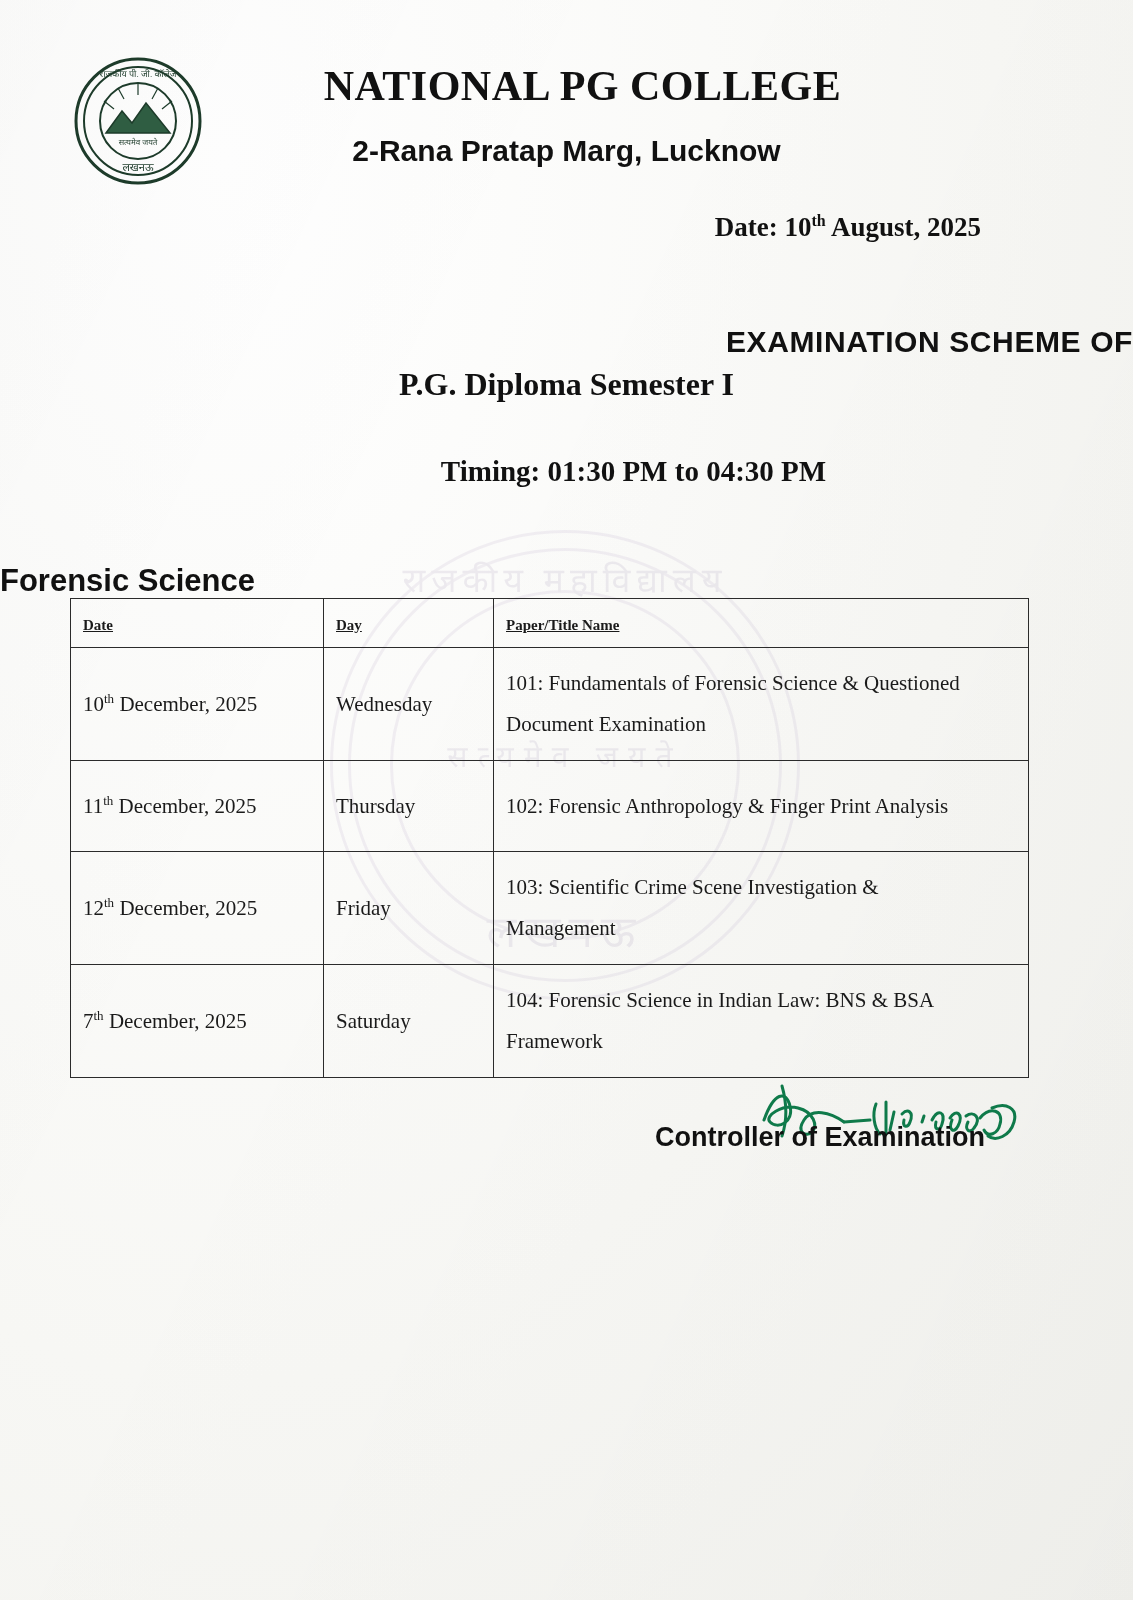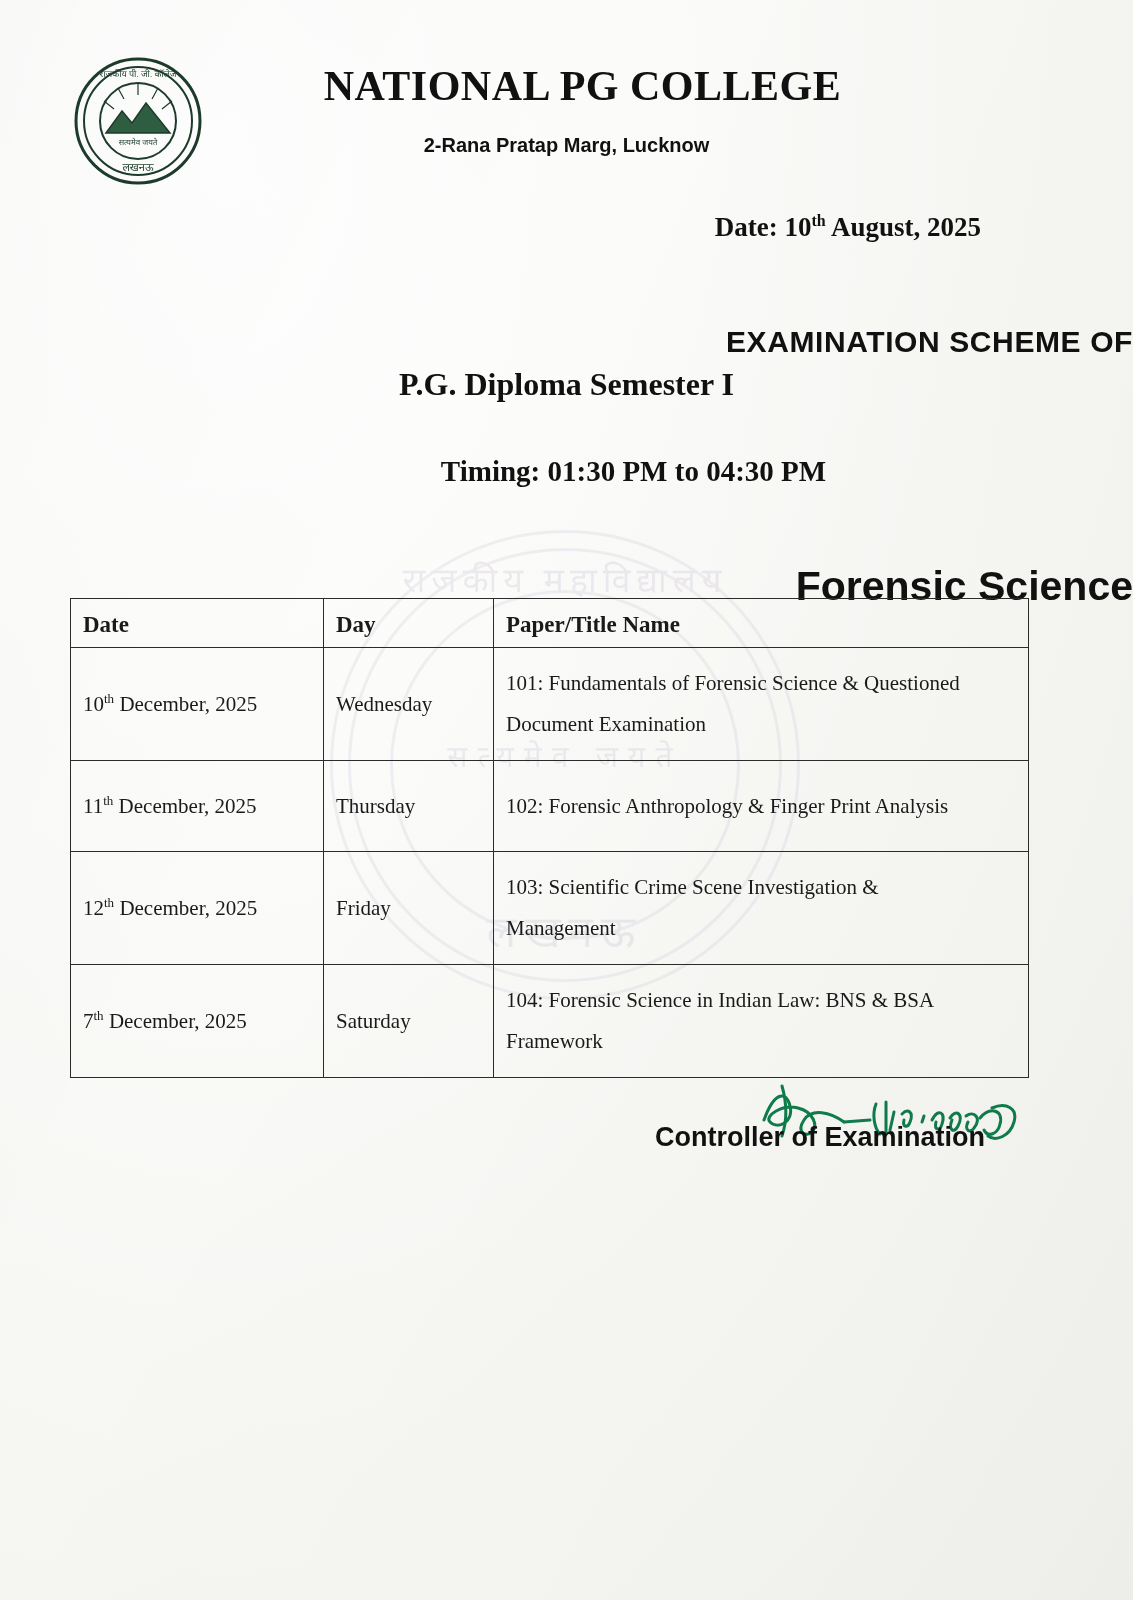--- a/index.html
+++ b/index.html
@@ -83,21 +83,21 @@
     font-weight: bold;
     letter-spacing: 0.5px;
     font-family: "Liberation Serif", serif;
   }
   .college-address {
     position: absolute;
     left: 0;
     top: 134px;
     width: 1133px;
     text-align: center;
-    font-size: 20px;
+    font-size: 30px;
     font-weight: bold;
     font-family: "Liberation Sans", sans-serif;
   }
 
   .doc-date {
     position: absolute;
     right: 152px;
     top: 212px;
     font-size: 27px;
     font-weight: bold;
@@ -139,22 +139,22 @@
     font-weight: bold;
     font-family: "Liberation Serif", serif;
     margin-left: 37px;
   }
 
   .course-title {
     position: absolute;
     left: 0;
     top: 563px;
     width: 1133px;
-    text-align: right;
-    font-size: 41px;
+    text-align: left;
+    font-size: 31px;
     font-weight: bold;
     font-family: "Liberation Sans", sans-serif;
   }
 
   
   .exam-table {
     position: absolute;
     left: 70px;
     top: 598px;
     width: 958px;
@@ -166,24 +166,25 @@
     vertical-align: middle;
     padding: 6px 12px;
     font-size: 21px;
     font-family: "Liberation Serif", serif;
     font-weight: normal;
     text-align: left;
     color: #1a1a1a;
   }
   .exam-table thead th {
     font-weight: bold;
-    font-size: 23px;
+    font-size: 15px;
     height: 44px;
     padding-top: 4px;
     padding-bottom: 0;
+    text-decoration: underline;
   }
   .col-date { width: 253px; }
   .col-day  { width: 170px; }
   .col-paper{ width: 535px; }
 
   .exam-table tbody td {
     height: 78px;
   }
   .exam-table tbody tr.tall td {
     height: 100px;

